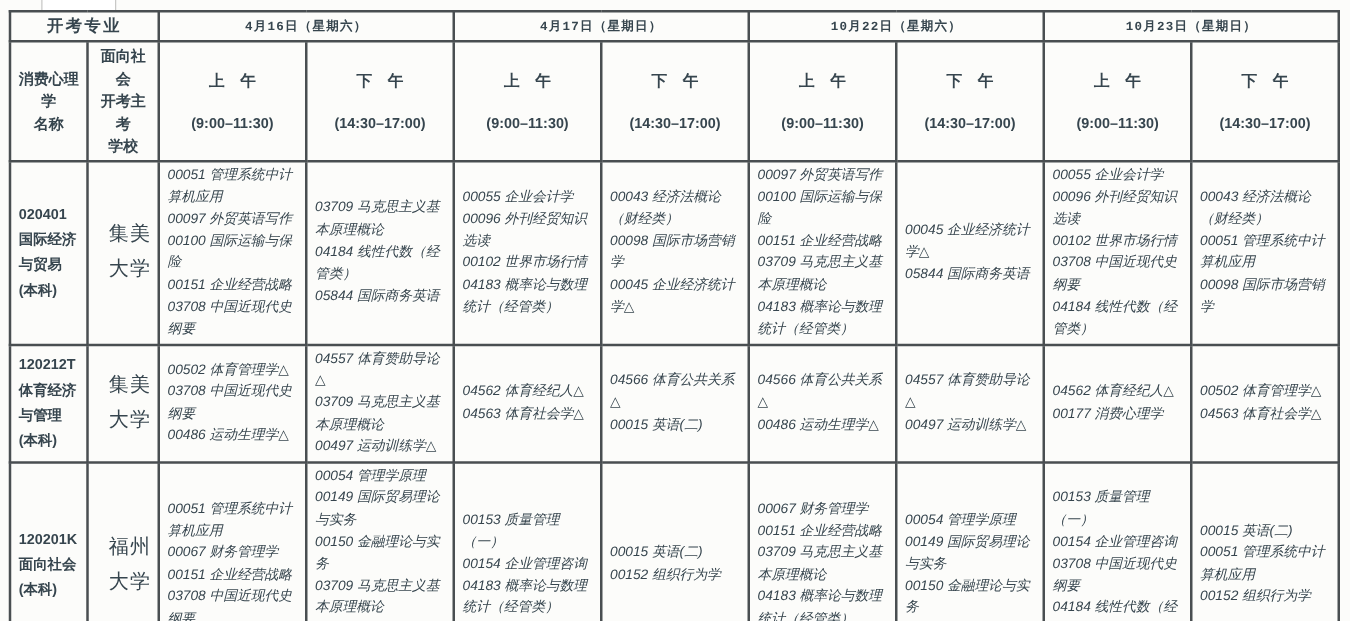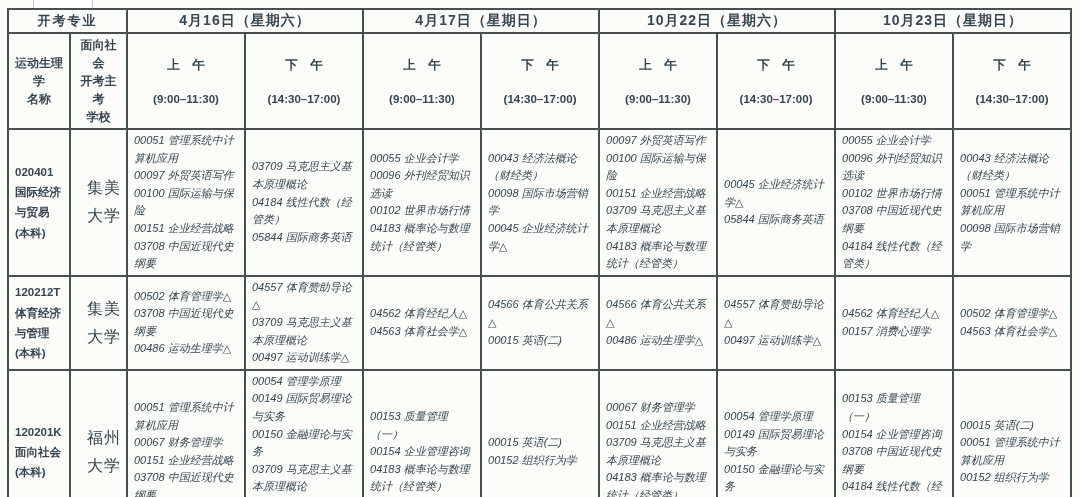--- a/index.html
+++ b/index.html
@@ -29,21 +29,21 @@
     border:2px solid #494e51;
     padding:2px 5px;
     vertical-align:middle;
     overflow:hidden;
   }
   thead th { font-weight:bold; text-align:center; }
   thead tr.r1 { height:24px; }
   thead tr.r2 { height:43px; }
   .h-corner   { font-size:13px; letter-spacing:2px; }
   .h-colhead  { font-size:12px; line-height:1.5; }
-  .h-date     { font-size:14px; letter-spacing:1px; }
+  .h-date     { font-size:10px; letter-spacing:1px;font-family:Liberation Mono, monospace; }
   .h-session .sess { font-size:12.5px; }
   .h-session .time { font-size:11.5px; margin-top:19px; }
   .pre { white-space:pre-line; }
   td.code-cell {
     font-size:11.5px; line-height:1.75; text-align:left; padding-left:6px;font-weight:bold;
   }
   td.school-cell {
     font-size:16px; line-height:1.75; text-align:right; letter-spacing:1px;
   }
   td.course-cell {
@@ -72,21 +72,21 @@
     </colgroup>
     <thead>
       <tr class="r1">
         <th colspan="2" class="h-corner">开考专业</th>
         <th colspan="2" class="h-date">4月16日（星期六）</th>
         <th colspan="2" class="h-date">4月17日（星期日）</th>
         <th colspan="2" class="h-date">10月22日（星期六）</th>
         <th colspan="2" class="h-date">10月23日（星期日）</th>
       </tr>
       <tr class="r2">
-        <th class="h-colhead pre">运动生理学
+        <th class="h-colhead pre">消费心理学
 名称</th>
         <th class="h-colhead pre">面向社会
 开考主考
 学校</th>
 
         <th class="h-session">
           <div class="sess">上　午</div>
           <div class="time">(9:00–11:30)</div>
         </th>
         <th class="h-session">
@@ -202,21 +202,21 @@
           <td class="course-cell">
             <div class="course">04566 体育公共关系△</div>
             <div class="course">00486 运动生理学△</div>
           </td>
           <td class="course-cell">
             <div class="course">04557 体育赞助导论△</div>
             <div class="course">00497 运动训练学△</div>
           </td>
           <td class="course-cell">
             <div class="course">04562 体育经纪人△</div>
-            <div class="course">00157 消费心理学</div>
+            <div class="course">00177 消费心理学</div>
           </td>
           <td class="course-cell">
             <div class="course">00502 体育管理学△</div>
             <div class="course">04563 体育社会学△</div>
           </td>
         </tr>
         <tr style="height: 99px;">
           <td class="code-cell">
             <div>120201K</div>
             <div>面向社会</div>

